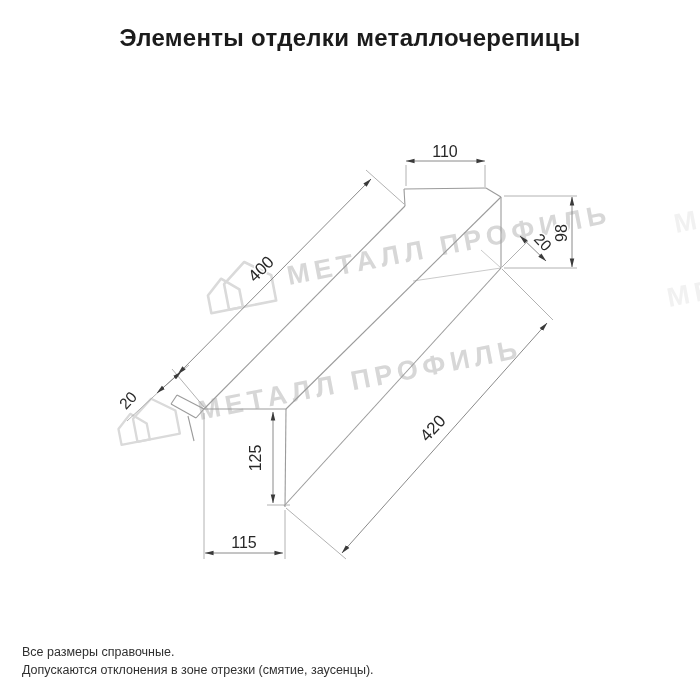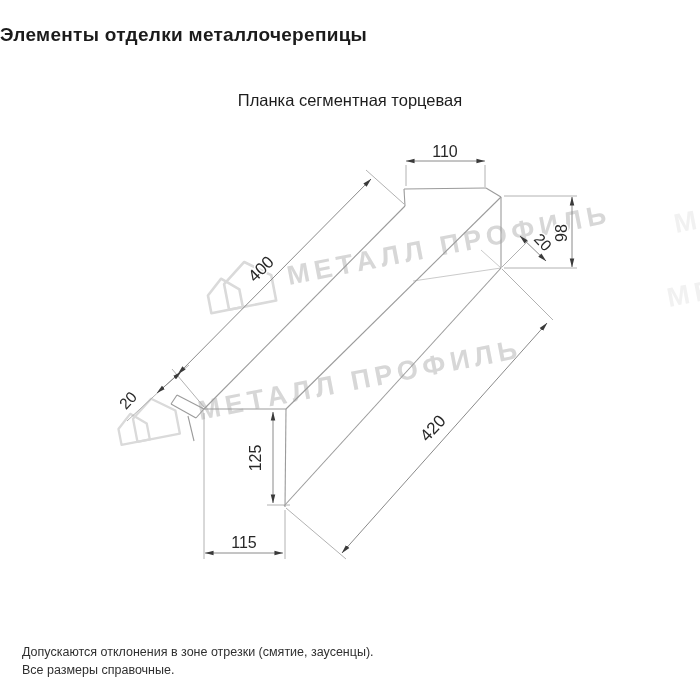--- a/index.html
+++ b/index.html
@@ -1,22 +1,22 @@
 <!DOCTYPE html>
 <html><head>
 <meta charset="utf-8">
 <style>
   html,body{margin:0;padding:0;background:#fff;}
   .stage{
     position:relative;width:700px;height:700px;background:#ffffff;overflow:hidden;
     font-family:"Liberation Sans", sans-serif;
   }
   .page-title{
-    position:absolute;top:24px;left:0;width:700px;text-align:left;
-    font-size:19px;font-weight:bold;color:#1b1b1b;letter-spacing:.3px;
+    position:absolute;top:24px;left:0;width:700px;text-align:center;
+    font-size:24px;font-weight:bold;color:#1b1b1b;letter-spacing:.3px;
   }
   .product-name{
     position:absolute;top:91px;left:0;width:700px;text-align:center;
     font-size:16.5px;font-weight:400;color:#1d1d1d;line-height:19.5px;
   }
   .notes{
     position:absolute;left:22px;top:644px;
     font-size:12.5px;color:#303030;line-height:17.5px;
   }
   svg.drawing{position:absolute;left:0;top:0;}
@@ -38,21 +38,20 @@
   .house{stroke:#dadada;stroke-width:2.6;fill:none;stroke-linejoin:round;}
 </style>
 </head>
 <body>
 
 <div class="stage">
 
   <div class="page-title">Элементы отделки металлочерепицы</div>
 
   <div class="product-name">
-    <div>Планка сегментная торцевая</div>
   </div>
 
   <svg class="drawing" width="700" height="700" viewBox="0 0 700 700">
     <defs>
       <marker id="arr" viewBox="0 0 10 6" refX="9.5" refY="3" markerWidth="9" markerHeight="5.4" orient="auto-start-reverse">
         <path d="M10,3 L0,0.5 L0,5.5 Z" fill="#3a3a3a"></path>
       </marker>
     </defs>
 
     <g>
@@ -134,17 +133,17 @@
       <text class="dimtext" transform="translate(567,233) rotate(-90)">98</text>
       <text class="dimtext small" transform="translate(539,246) rotate(46)">20</text>
       <text class="dimtext small" transform="translate(132,404) rotate(-47)">20</text>
       <text class="dimtext" transform="translate(261,458) rotate(-90)">125</text>
       <text class="dimtext big" transform="translate(437,432) rotate(-47)">420</text>
       <text class="dimtext" x="244" y="548">115</text>
     </g>
   </svg>
 
   <div class="notes">
+    <div>Все размеры справочные.</div>
     <div>Допускаются отклонения в зоне отрезки (смятие, заусенцы).</div>
-    <div>Все размеры справочные.</div>
   </div>
 
 </div>
 
 </body></html>

